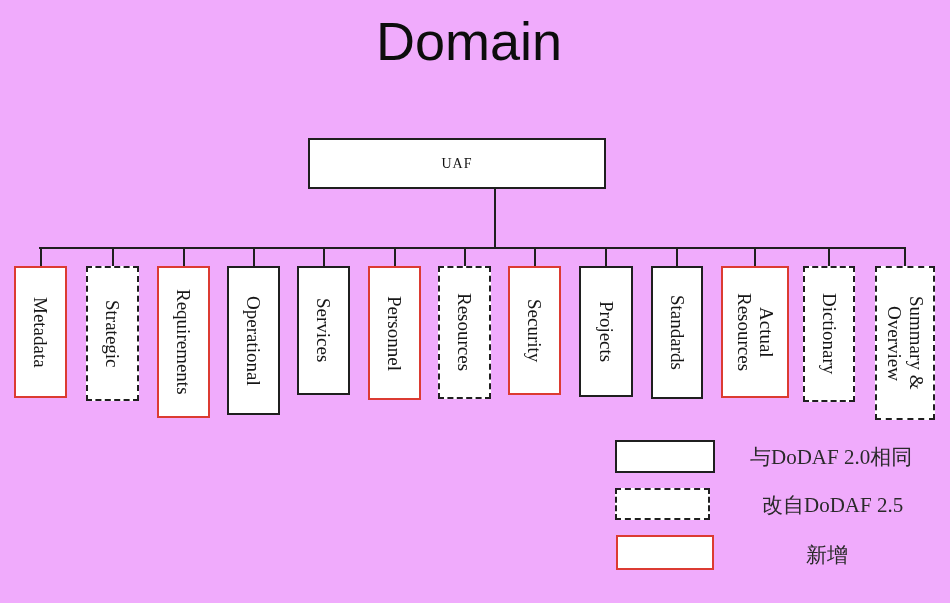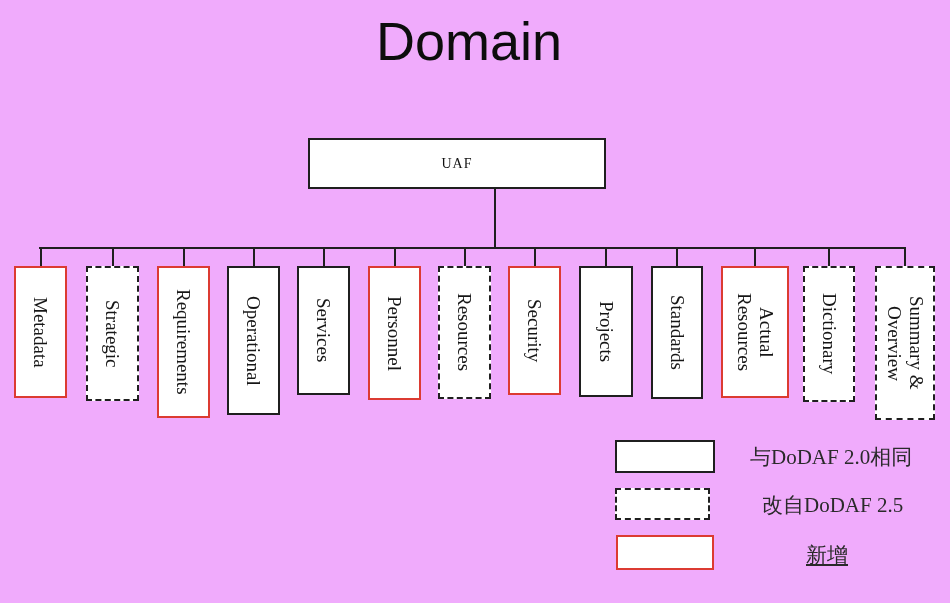--- a/index.html
+++ b/index.html
@@ -142,16 +142,16 @@
     </div>
 
   <div>
     <div class="legend-swatch solid-black" style="left:615px; top:440px; width:100px; height:33px;"></div>
     <div class="legend-label" style="left:750px; top:443px;">与DoDAF 2.0相同</div>
 
     <div class="legend-swatch dashed-black" style="left:615px; top:488px; width:95px; height:32px;"></div>
     <div class="legend-label" style="left:762px; top:491px;">改自DoDAF 2.5</div>
 
     <div class="legend-swatch solid-red" style="left:616px; top:535px; width:98px; height:35px;"></div>
-    <div class="legend-label" style="left:806px; top:541px;text-decoration:underline;">新增</div>
+    <div class="legend-label" style="left:806px; top:541px;">新增</div>
   </div>
 
 </div>
 
 </body></html>

